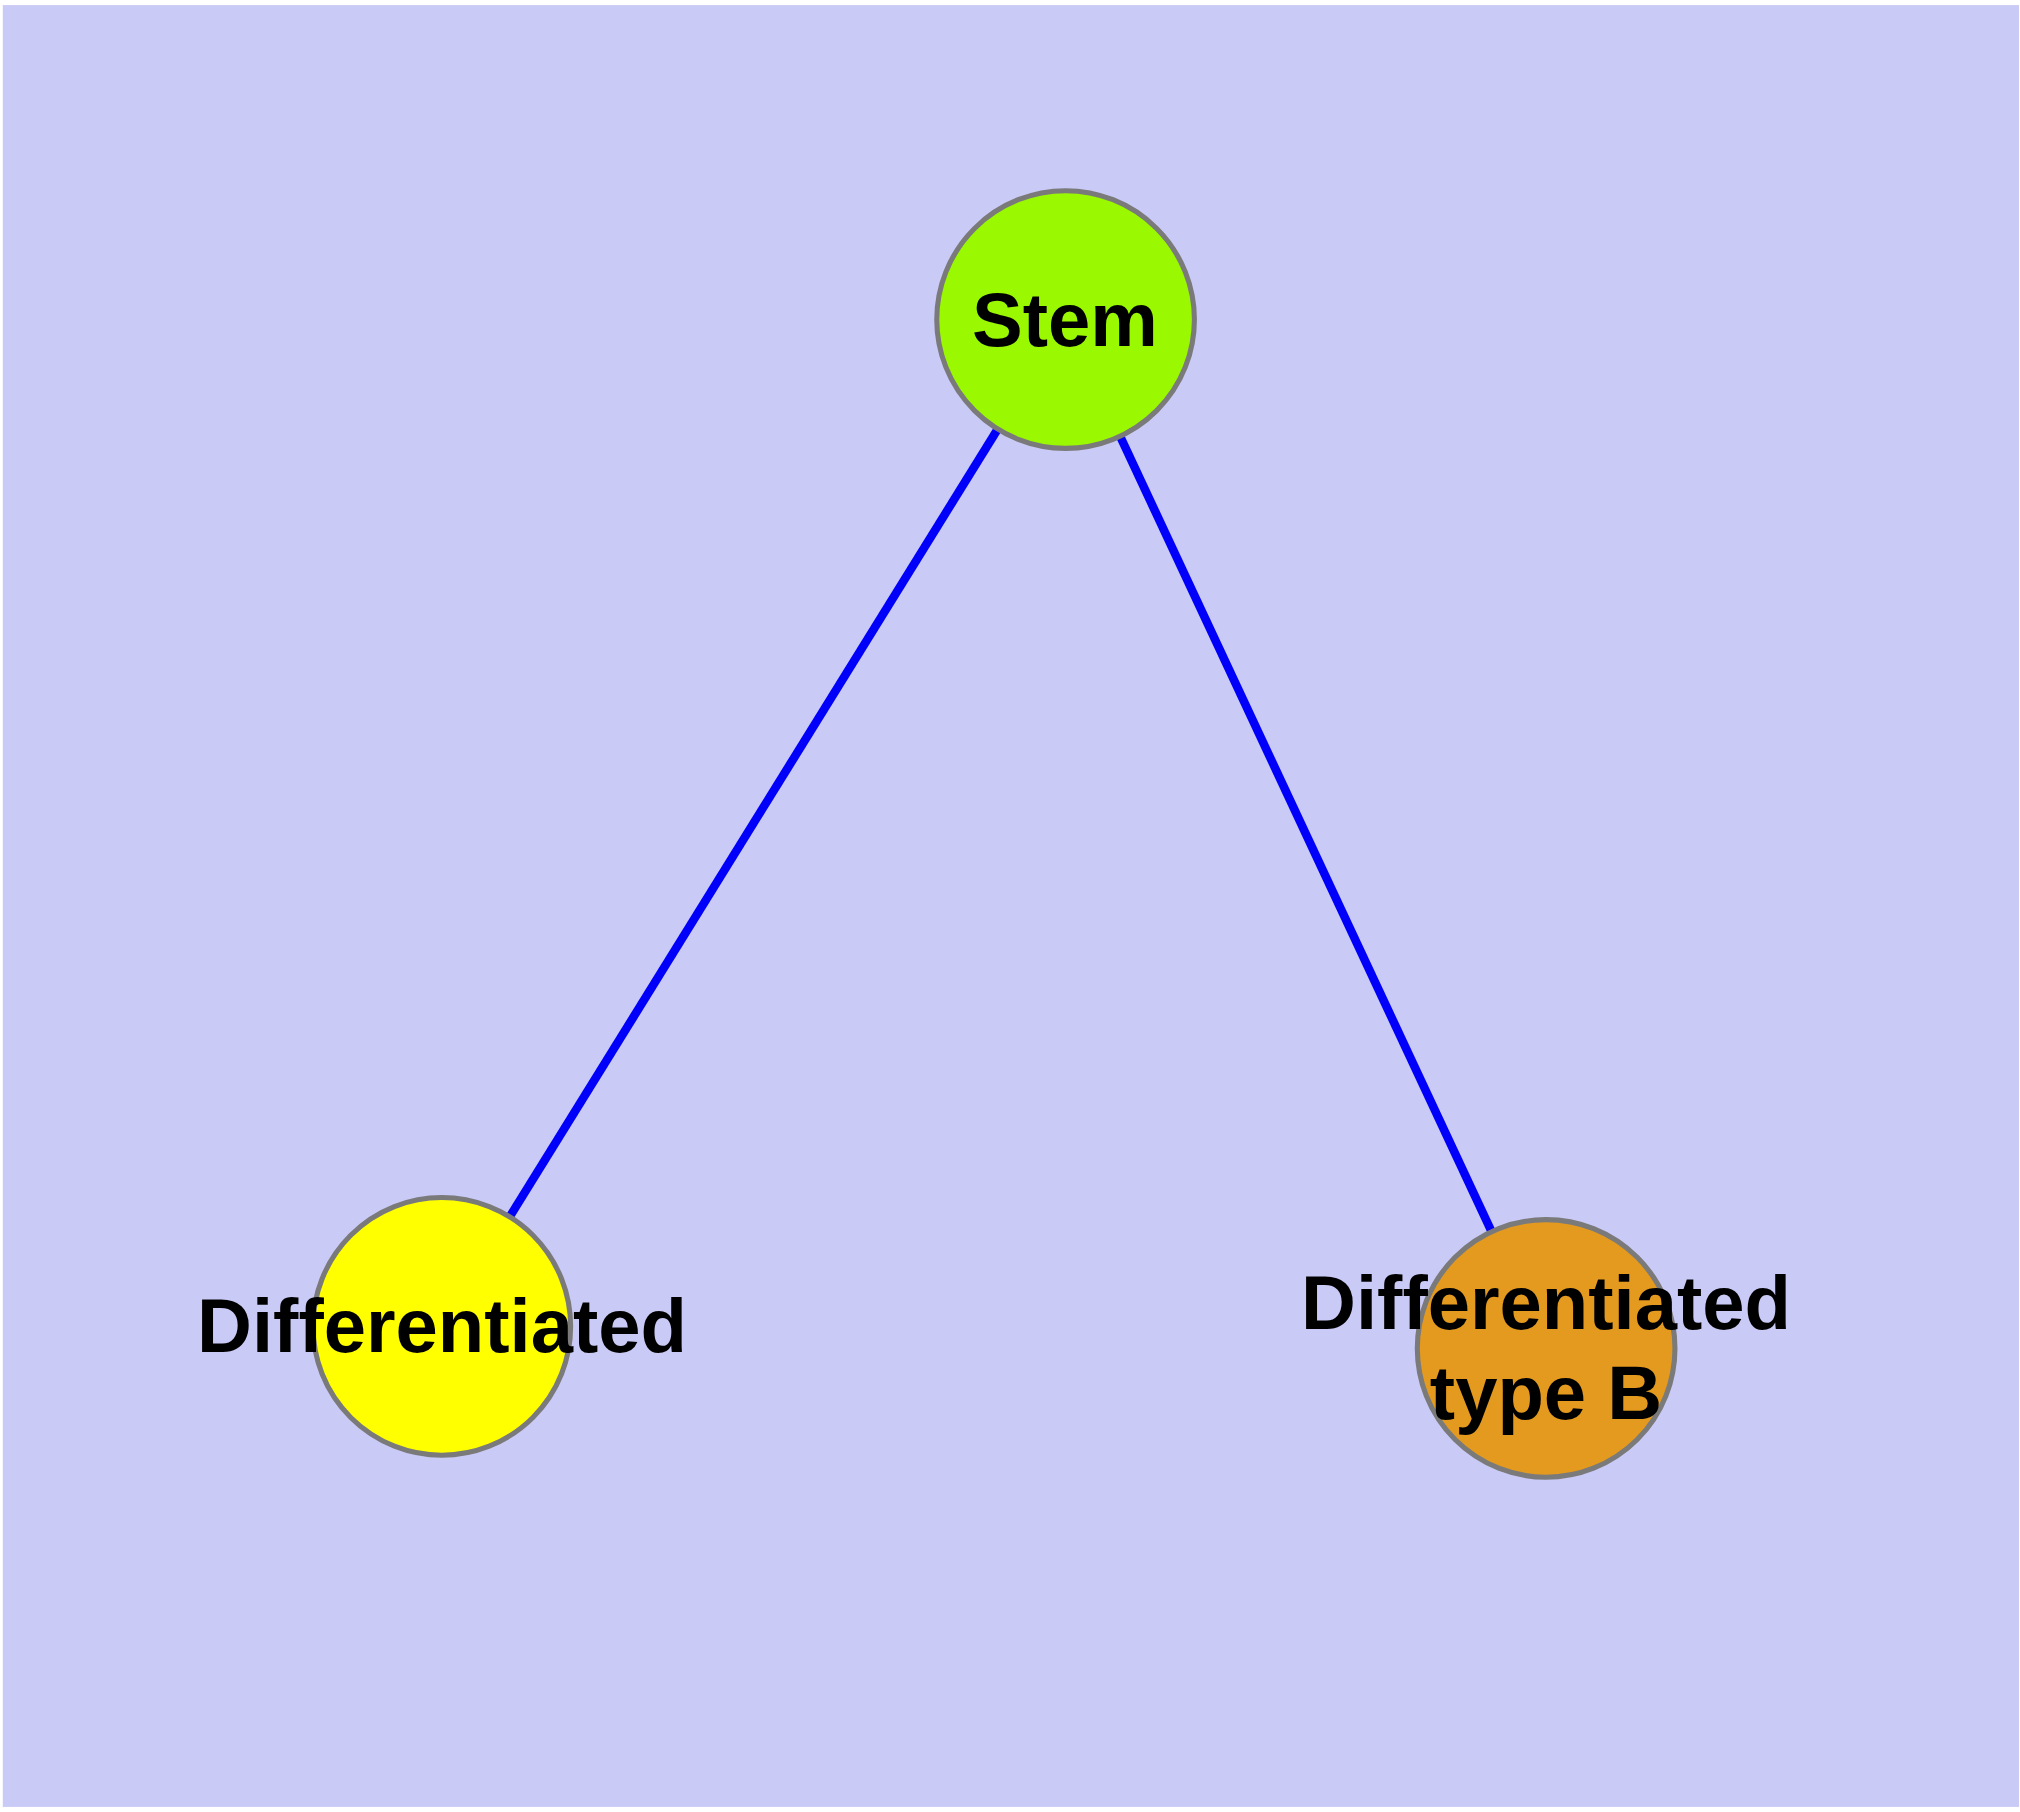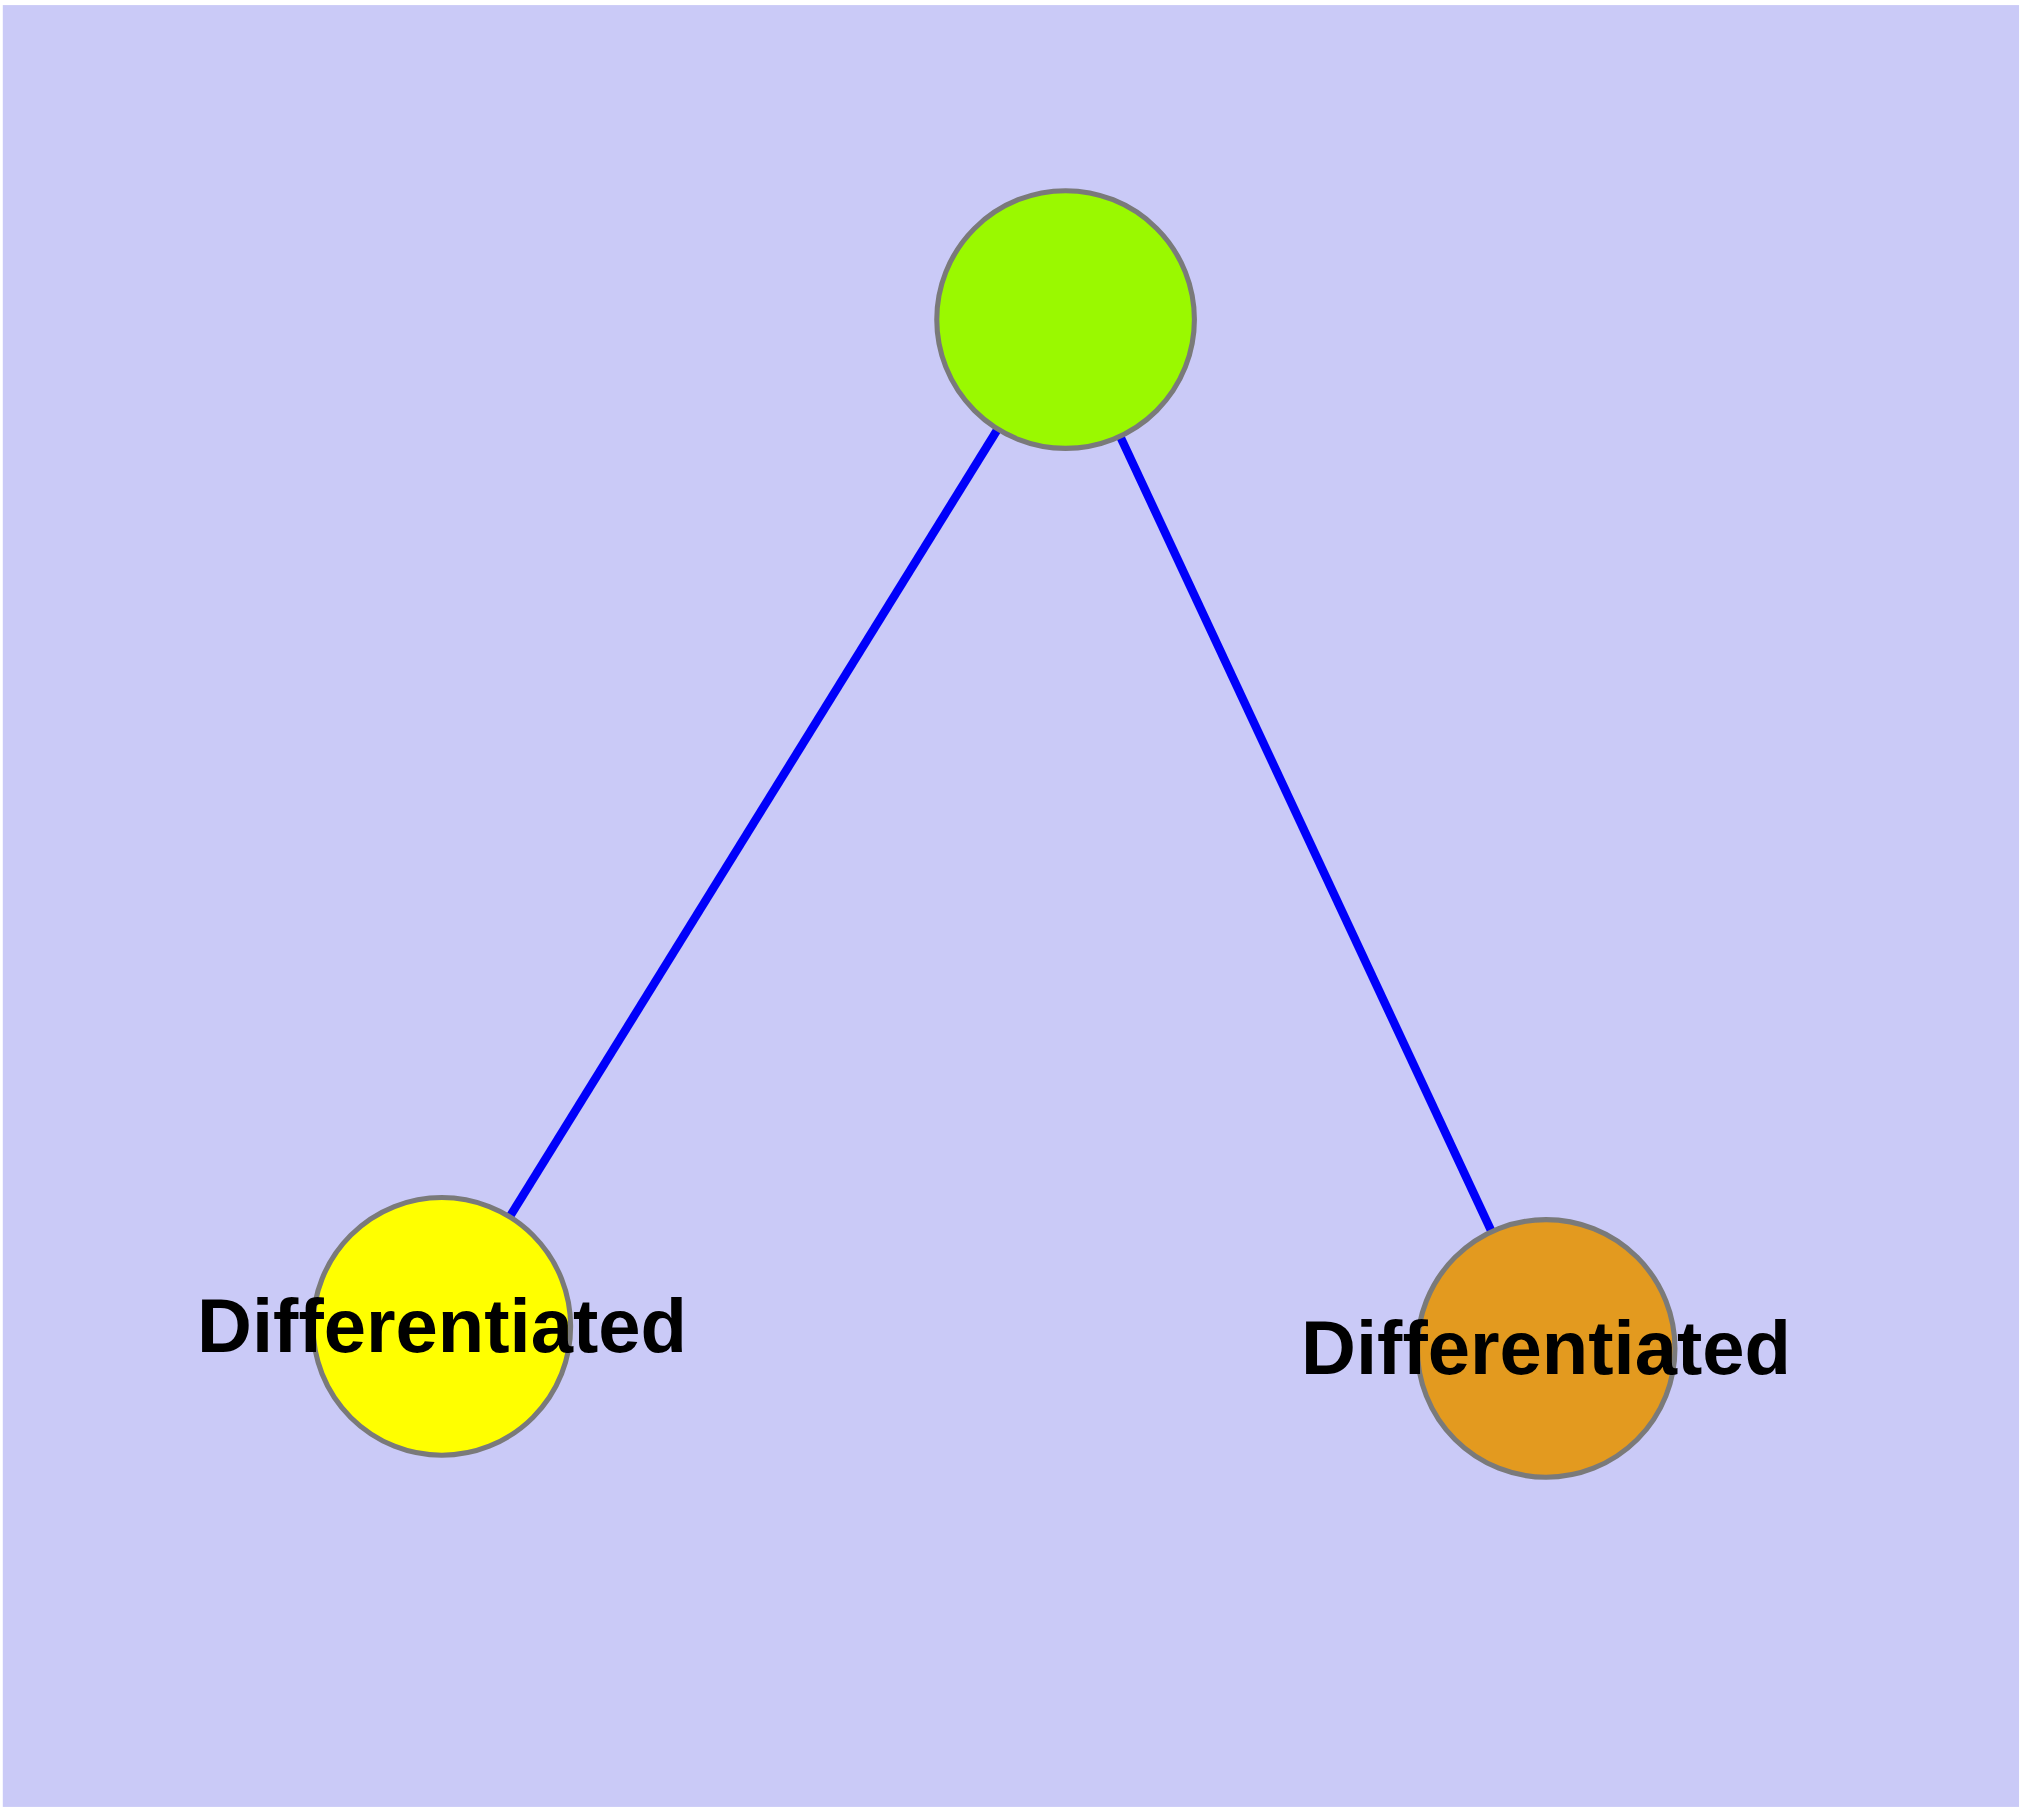--- a/index.html
+++ b/index.html
@@ -56,23 +56,27 @@
     <rect x="3" y="6" width="2379" height="2126" fill="#cacaf7"></rect>
 
     <line class="edge" x1="1257" y1="377" x2="521" y2="1565" stroke="#0000fa"></line>
     <line class="edge" x1="1257" y1="377" x2="1824" y2="1591" stroke="#0000fa"></line>
 
     <circle class="node" cx="1257" cy="377" r="152" fill="#9af900"></circle>
     <circle class="node" cx="521" cy="1565" r="152" fill="#ffff00"></circle>
     <circle class="node" cx="1824" cy="1591" r="152" fill="#e39a1f"></circle>
   </svg>
 
+  <div class="node-label" style="left:1065px; top:320px;">
+    <span class="line">Stem</span>
+  </div>
 
   <div class="node-label" style="left:442px; top:1326px;">
     <span class="line">Differentiated</span>
   </div>
 
   <div class="node-label" style="left:1546px; top:1348px;">
     <span class="line">Differentiated</span>
+    <span class="line">type B</span>
   </div>
 
 </div>
 
 
 </body></html>

